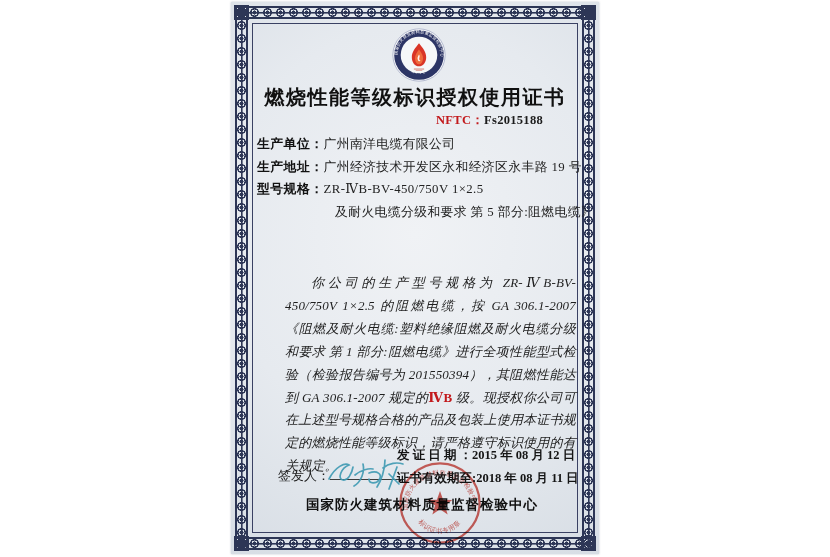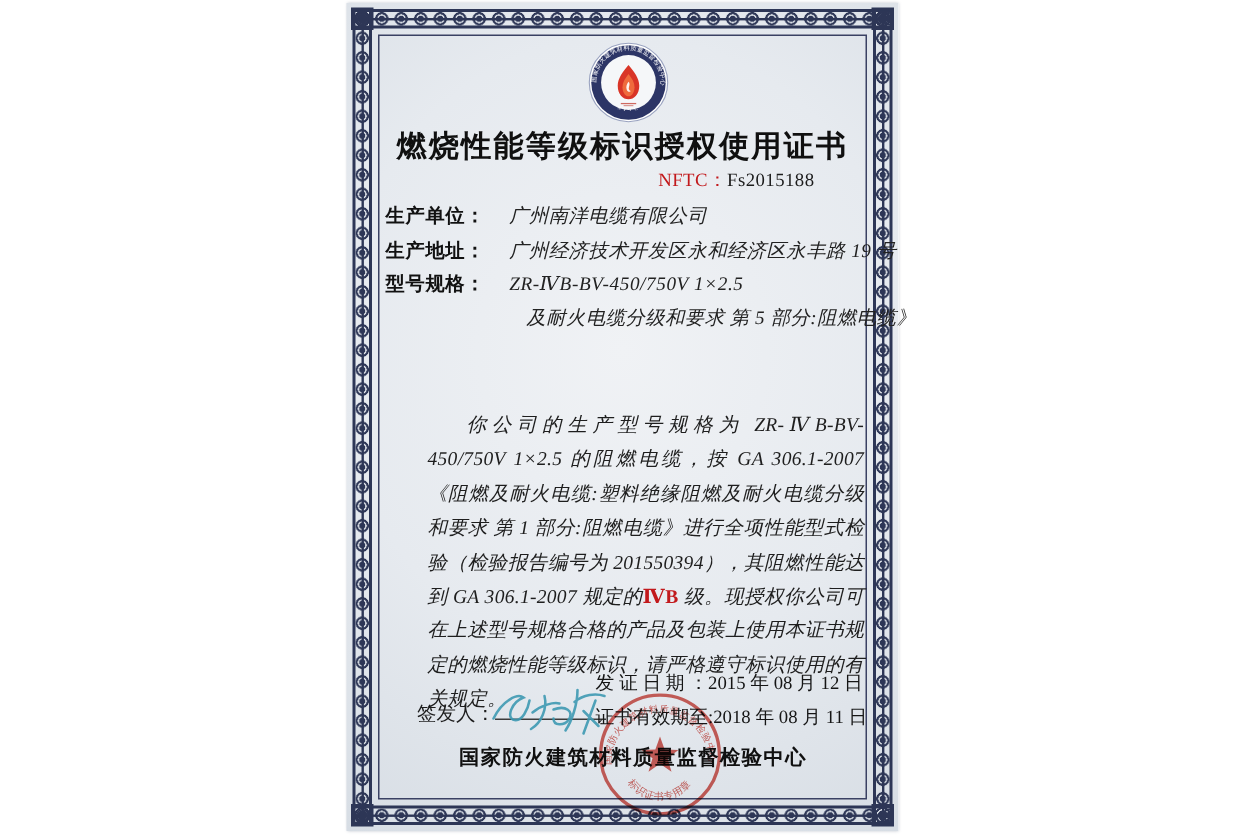--- a/index.html
+++ b/index.html
@@ -73,47 +73,47 @@
     width: 56px; height: 56px; margin-left: -24px;
   }
   .title {
     position: absolute; top: 82px; left: 0; right: 0;
     text-align: center;
     font-size: 20px; font-weight: bold; letter-spacing: 1.5px;
     color: #101010;
   }
   .cert-no {
     position: absolute; top: 110px; right: 56px;
-    font-size: 12.5px; font-weight: normal; letter-spacing: .3px;
+    font-size: 12.5px; font-weight: bold; letter-spacing: .3px;
   }
   .red { color: #c2191c; }
 
   
   .fields {
     position: absolute; top: 134px; left: 26px; right: 22px;
     font-size: 12.8px;
   }
   .frow { height: 22.7px; white-space: nowrap; }
   .flabel { font-weight: bold; color: #111; letter-spacing: .5px; }
-  .fvalue { font-style: italic; letter-spacing: .4px; color: #222; margin-left: 16px; }
+  .fvalue { letter-spacing: .4px; color: #222; }
   .fcont { padding-left: 78px; }
 
   
   .bodytext {
     position: absolute; top: 270px; left: 26px; right: 23px;
     font-size: 13px; line-height: 22.9px;
     text-align: justify; text-indent: 2em;
     font-style: italic; letter-spacing: .2px; color: #1e1e1e; margin-left: 28px;
   }
   .grade { color: #c2191c; font-weight: bold; font-style: normal; }
 
   
   .issue-row, .valid-row {
     position: absolute; left: 166px;
-    font-size: 12.5px; font-weight: normal; white-space: nowrap; color: #151515;
+    font-size: 12.5px; font-weight: bold; white-space: nowrap; color: #151515;
   }
   .issue-row { top: 445px; }
   .valid-row { top: 468px; }
   .signer-row {
     position: absolute; left: 47px; top: 465px;
     font-size: 13px; font-weight: normal; white-space: nowrap;
   }
   .sign-line {
     display: inline-block; width: 74px; height: 13px;
     border-bottom: 1px solid #3c3c3c; vertical-align: baseline;

